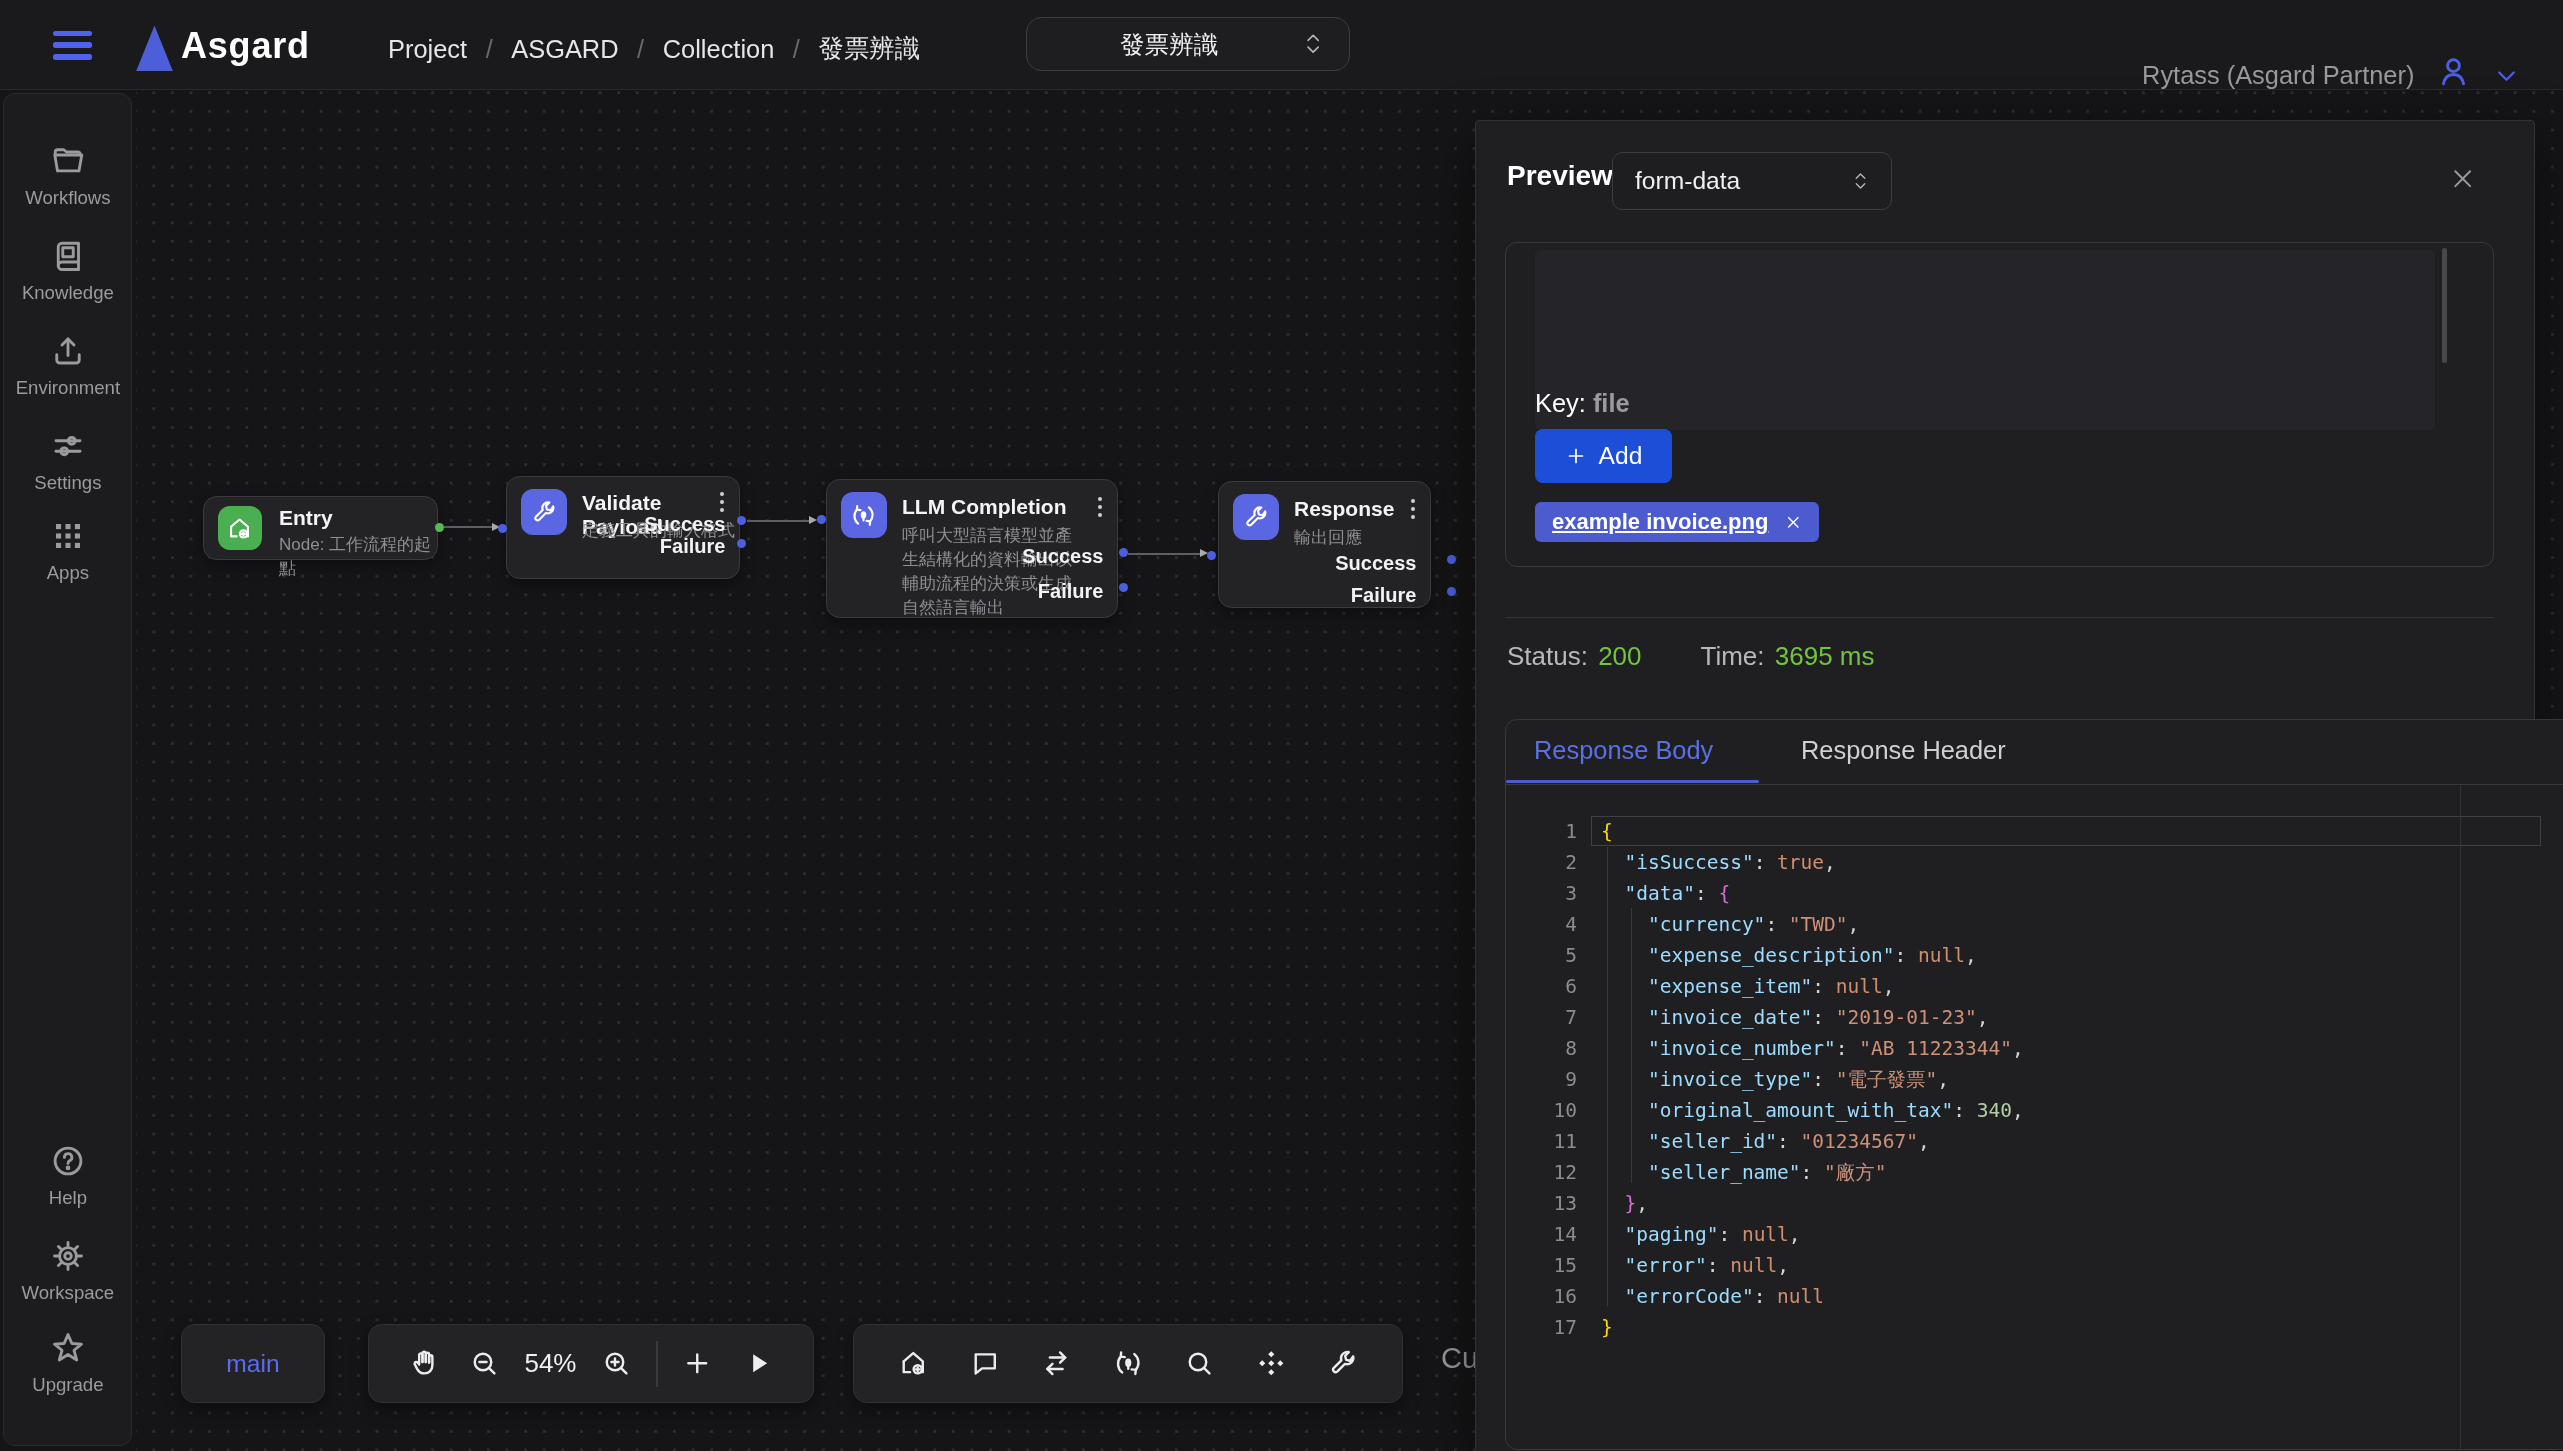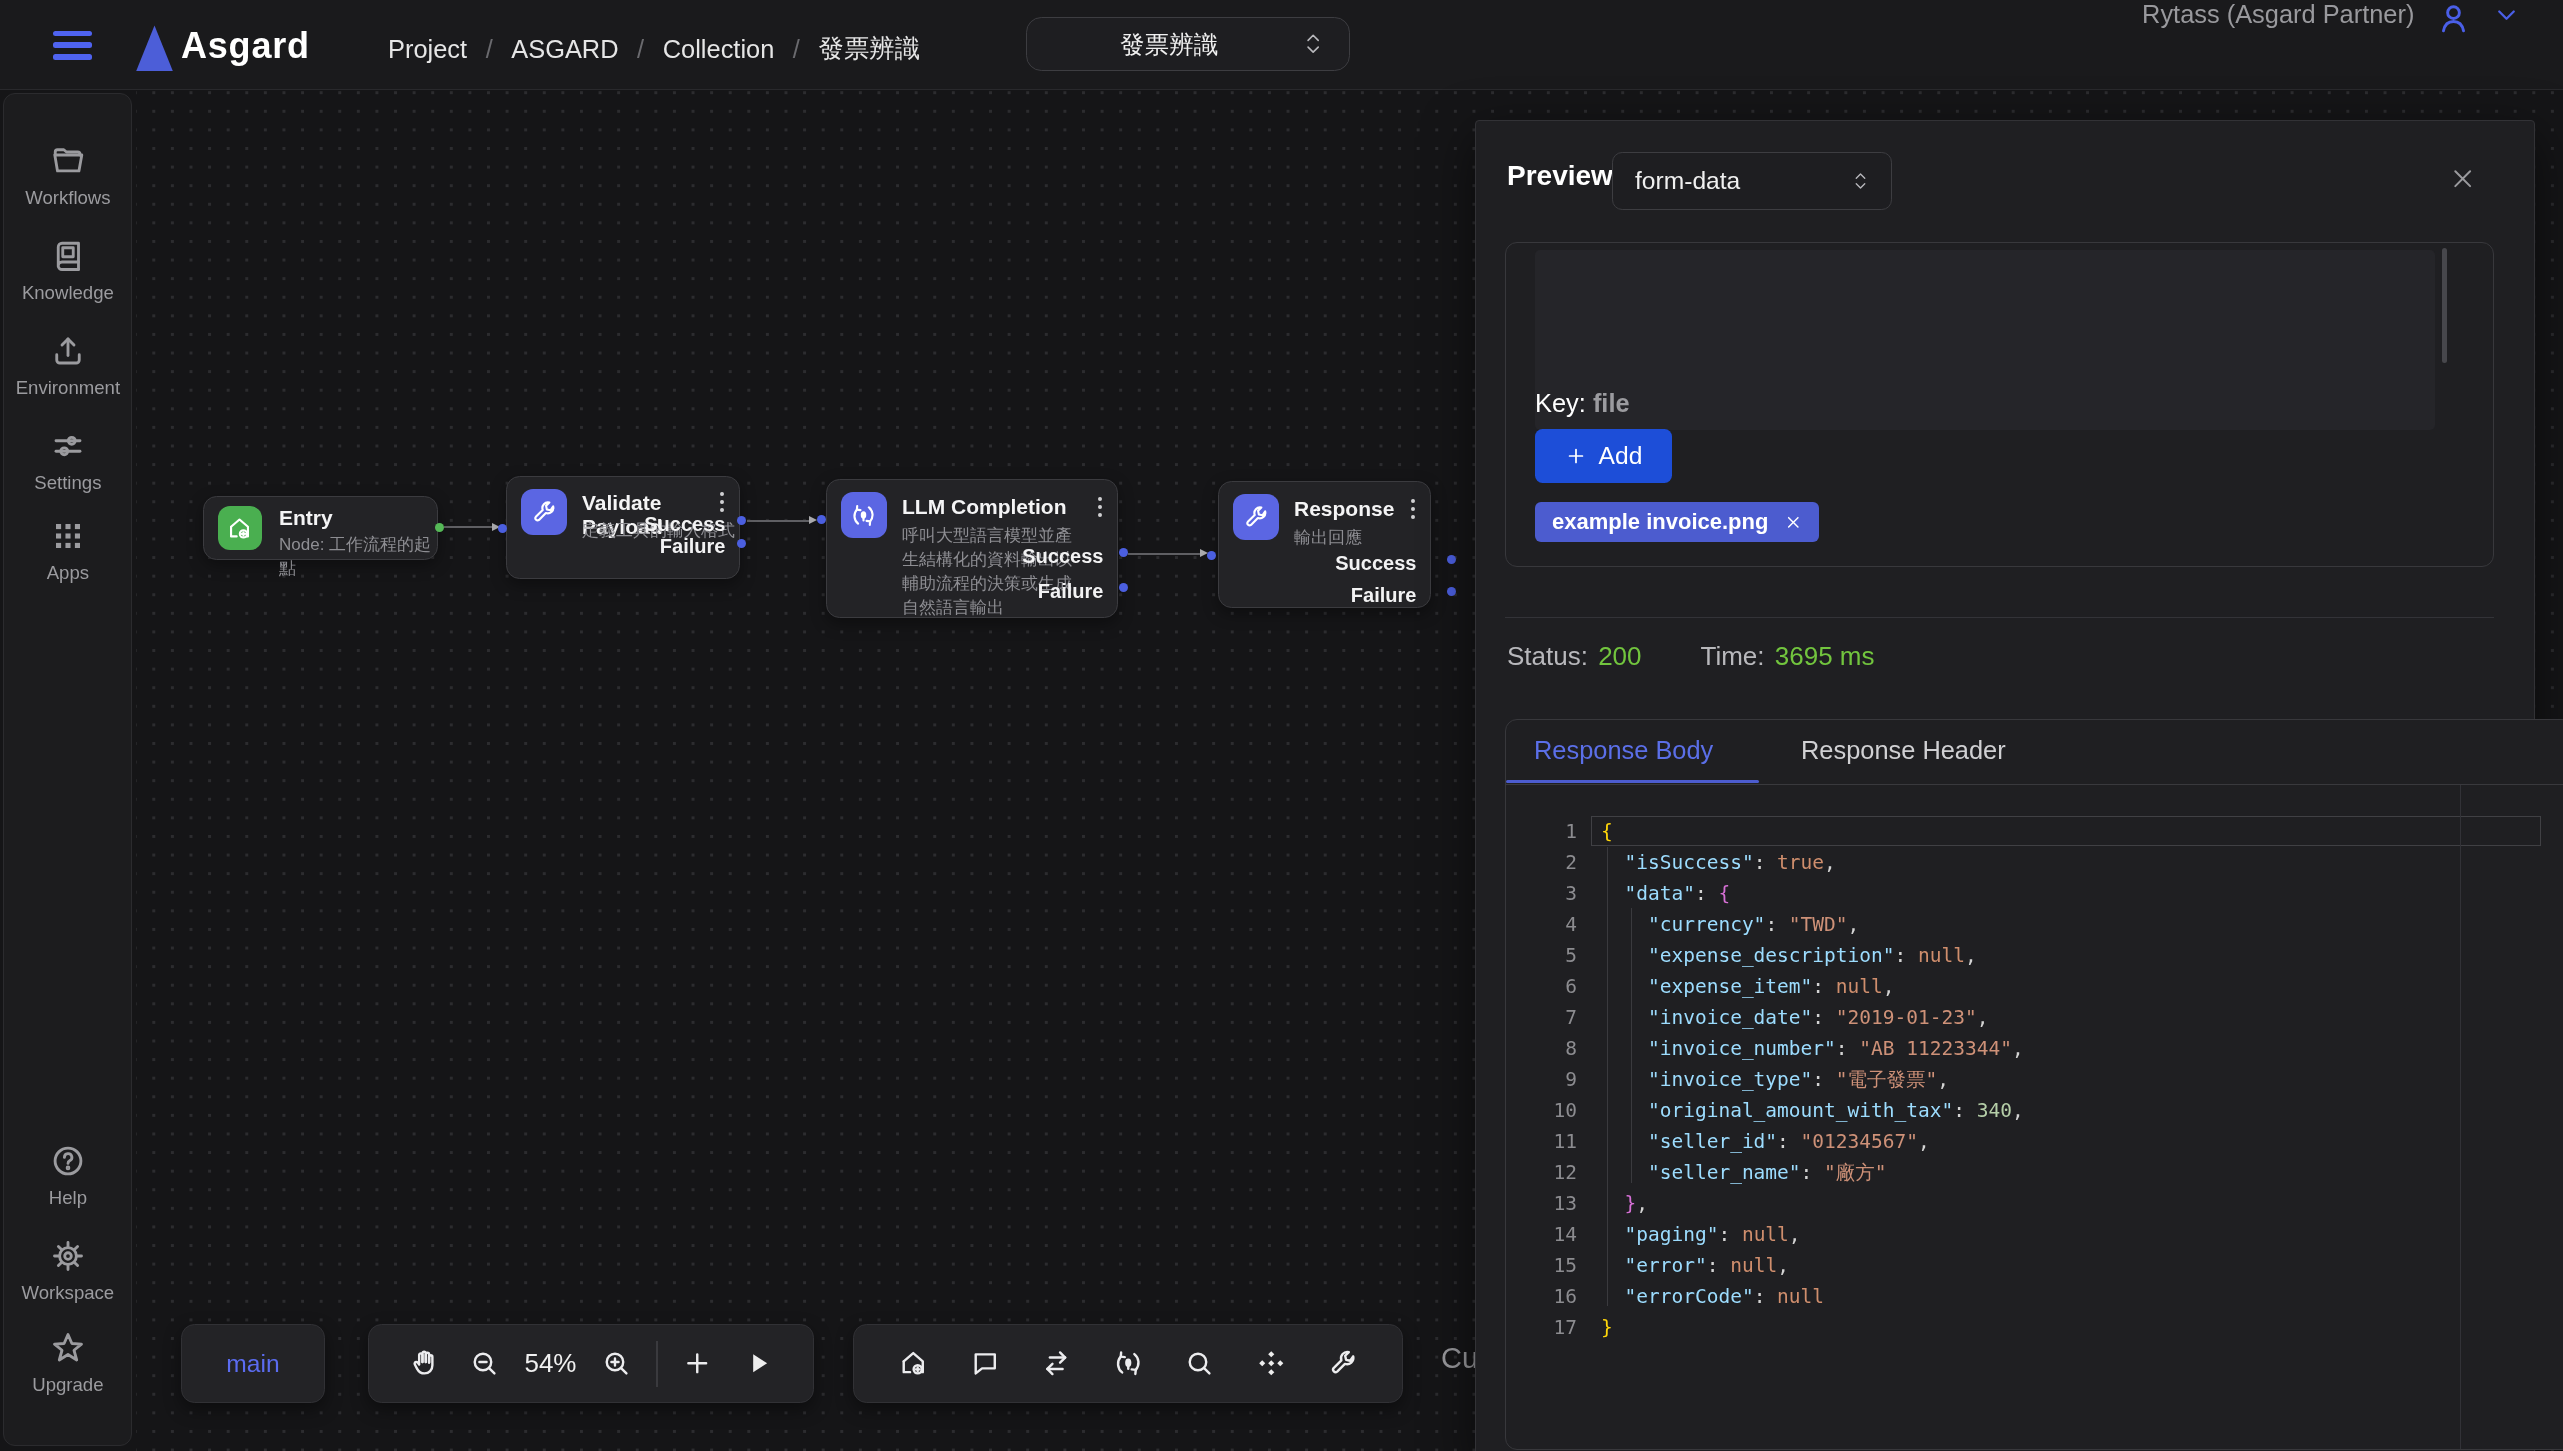--- a/index.html
+++ b/index.html
@@ -9,21 +9,21 @@
   
   .navbar { position:absolute; left:0; top:0; width:2563px; height:90px; background:#1a1a1c; border-bottom:0.8px solid #29292c; z-index:10; }
   .hamburger { position:absolute; left:53px; top:30.5px; width:39px; height:29px; display:flex; flex-direction:column; justify-content:space-between; cursor:pointer; }
   .hamburger span { display:block; height:5.1px; border-radius:2.5px; background:#4f63f0; }
   .logo-tri { position:absolute; left:136px; top:25.4px; width:37px; height:46px; background:#4c5ed8; clip-path:polygon(50% 0, 100% 100%, 0 100%); }
   .brand { position:absolute; left:181px; top:25.4px; font-size:36px; font-weight:bold; color:#ffffff; letter-spacing:0.8px; }
   .breadcrumb { position:absolute; left:388px; top:32px; display:flex; gap:18.6px; align-items:center; font-size:25.4px; color:#e6e6e6; }
   .breadcrumb .sep { color:#6a6a6e; }
   .select { display:flex; align-items:center; justify-content:space-between; border:1.3px solid #3d3d41; border-radius:12px; background:#1e1e21; color:#f0f0f0; cursor:pointer; }
   .nav-select { position:absolute; left:1026px; top:17px; width:324px; height:54px; font-size:24.6px; padding:0 25.4px 0 93px; border-radius:15.3px; }
-  .nav-right { position:absolute; right:42px; top:0; height:90px; display:flex; align-items:flex-start; gap:20.3px;margin-left:30px; }
+  .nav-right { position:absolute; right:42px; top:0; height:90px; display:flex; align-items:flex-end; gap:20.3px;margin-left:30px; }
   .nav-user { color:#99999d; font-size:25.4px; }
   .icon { display:inline-flex; align-items:center; justify-content:center; }
 
   
   .sidebar { position:absolute; left:3.4px; top:93px; width:129px; height:1353px; background:#1c1c1e; border:0.8px solid #2b2b2e; border-radius:12px; z-index:5; }
   .side-item { position:absolute; left:0; width:127px; display:flex; flex-direction:column; align-items:center; gap:7.6px; color:#9b9b9f; cursor:pointer; }
   .side-item .lbl { font-size:18.6px; }
   .side-item svg { width:36px; height:36px; stroke:#9b9b9f; }
 
   
@@ -60,21 +60,21 @@
   .panel-close { position:absolute; left:968px; top:39px; width:37px; height:37px; display:flex; align-items:center; justify-content:center; cursor:pointer; }
   .panel-close svg { width:25.4px; height:25.4px; stroke:#9a9a9e; }
   .card { position:absolute; border:1.3px solid #38383c; border-radius:12px; background:#1f1f22; }
   .form-card { left:29px; top:121px; width:989px; height:325px; overflow:hidden; }
   .ghost-block { position:absolute; left:29px; top:6.8px; width:900px; height:180px; background:#252529; border-radius:5.1px; }
   .scroll-thumb { position:absolute; left:936px; top:5.1px; width:5.1px; height:115px; border-radius:2.5px; background:#47474c; cursor:pointer; }
   .key-row { position:absolute; left:29px; top:146px; font-size:25.4px; color:#ffffff; }
   .key-row .kv { color:#9b9b9f; font-weight:bold; }
   .add-btn { position:absolute; left:29px; top:186px; width:137px; height:54px; background:#1d4ed8; border:none; border-radius:7.6px; color:#fff; font-size:24.6px; display:flex; align-items:center; justify-content:center; gap:12px; cursor:pointer; font-family:inherit; }
   .add-btn svg { width:22px; height:22px; stroke:#fff; }
-  .file-chip { position:absolute; left:29px; top:259px; height:40px; background:#4c5ccf; border-radius:6px; display:flex; align-items:center; gap:15.3px; padding:0 17px; color:#fff; font-size:22px; font-weight:bold; cursor:default; }
+  .file-chip { position:absolute; left:29px; top:259px; height:40px; background:#4c5ccf; border-radius:6px; display:flex; align-items:center; gap:15.3px; padding:0 17px; color:#fff; font-size:22px; font-weight:bold; cursor:default;text-decoration:underline; }
   .file-chip svg { width:18.6px; height:18.6px; stroke:#fff; cursor:pointer; }
   .h-divider { position:absolute; left:29px; top:496px; width:989px; height:1.3px; background:#333338; }
   .status-row { position:absolute; left:31px; top:520px; display:flex; align-items:center; font-size:26px; color:#b8b8bc; }
   .status-row .green { color:#72c53e; margin-left:10.2px; }
   .status-row .gap { width:59px; }
   .resp-card { left:29px; top:598px; width:1069px; height:731px; overflow:hidden; }
   .tab { position:absolute; top:16px; font-size:25.4px; cursor:pointer; }
   .tab.active { color:#5b6fe8; }
   .tab.idle { color:#d0d0d3; }
   .tab-underline { position:absolute; left:0; top:60px; width:253px; height:3.4px; background:#4c5ccf; border-radius:1.7px; }

